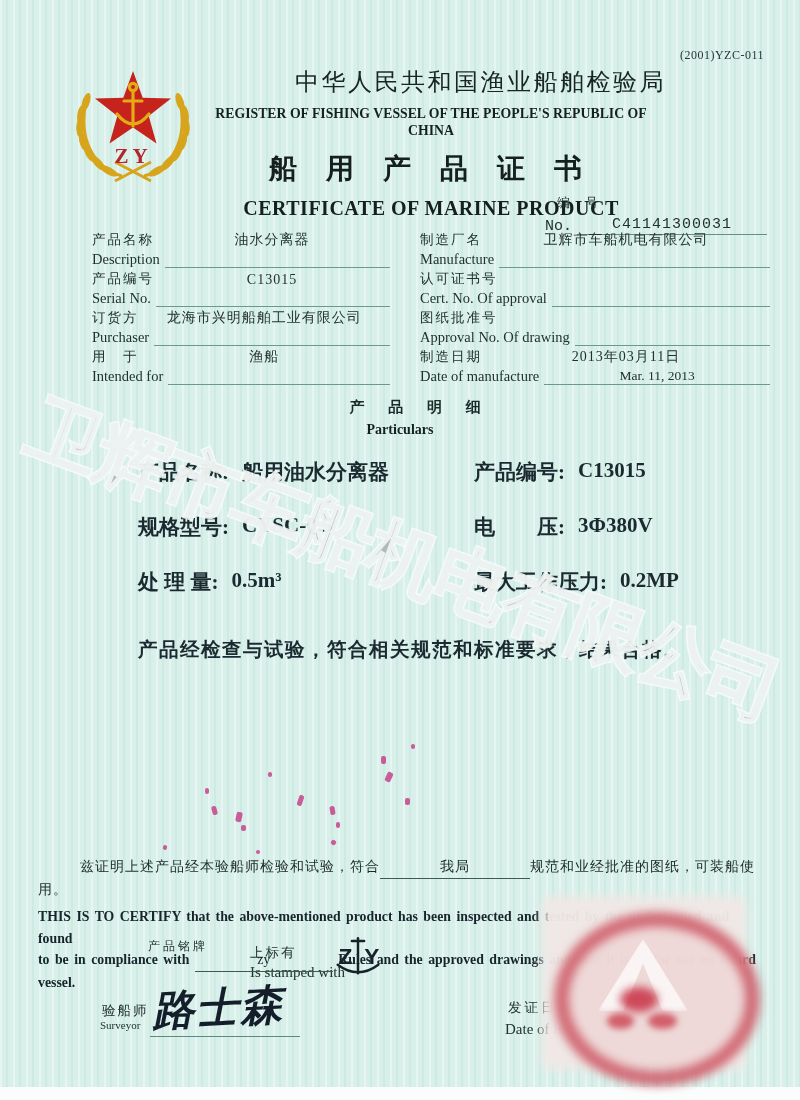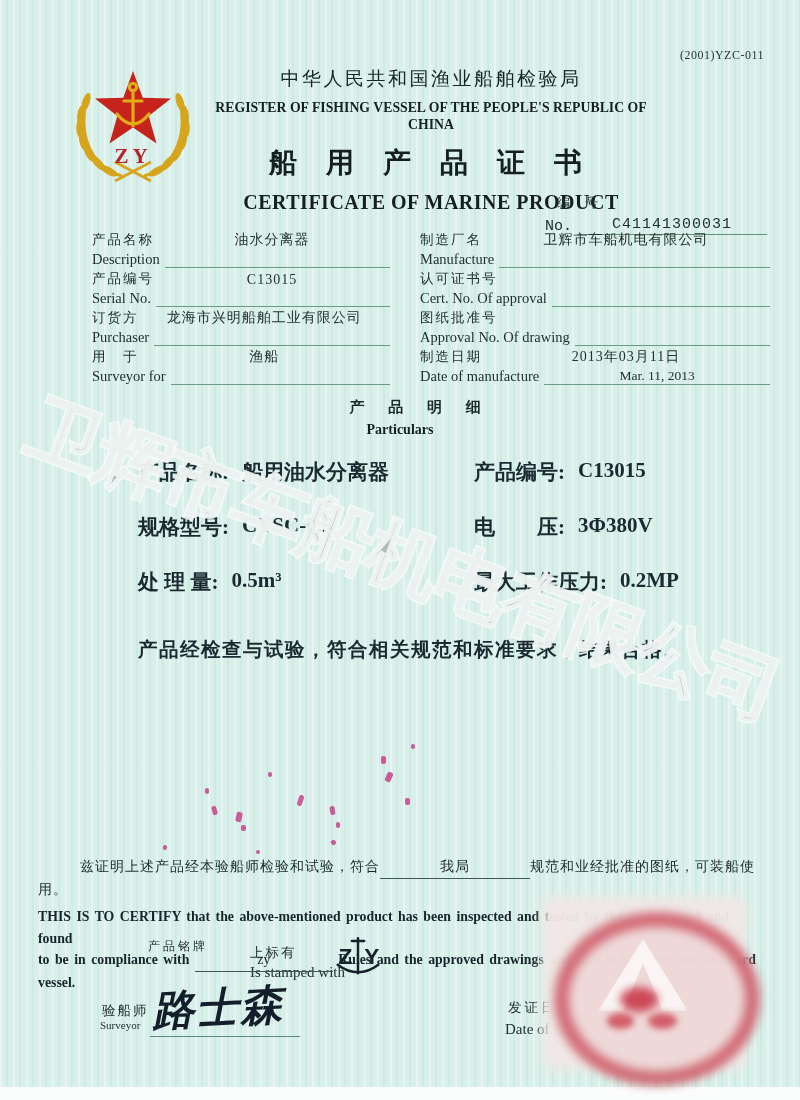--- a/index.html
+++ b/index.html
@@ -14,21 +14,21 @@
         rgba(255,255,255,0) 2px,  rgba(255,255,255,0) 6px,
         rgba(150,205,195,0.18) 6px, rgba(150,205,195,0.18) 8px,
         rgba(255,255,255,0) 8px,  rgba(255,255,255,0) 13px);
   }
   .bottom-edge{position:absolute;left:0;right:0;bottom:0;height:13px;background:#fbfdfd;}
   .abs{position:absolute;}
 
   
   .form-code{right:36px;top:48px;font-size:12px;letter-spacing:.5px;color:#25343a;}
   .hdr{left:196px;width:470px;top:66px;text-align:center;}
-  .authority-cn{font-size:19px;letter-spacing:2.5px;color:#172523;}
+  .authority-cn{font-size:24px;letter-spacing:2.5px;color:#172523;text-align:right;}
   .authority-en{font-size:14.2px;font-weight:bold;margin-top:7px;color:#15211f;transform:scaleX(.97);}
   .title-cn{font-size:28px;font-weight:bold;letter-spacing:11px;margin-top:11px;color:#141f1e;}
   .title-en{font-size:20px;font-weight:bold;letter-spacing:.5px;margin-top:9px;color:#141f1e;}
 
   
   .no-block{left:545px;top:194px;width:222px;}
   .no-cn{font-size:13px;letter-spacing:6px;margin-left:12px;}
   .no-row{display:flex;align-items:flex-end;margin-top:4px;font-family:Liberation Mono, monospace;}
   .no-label{font-size:15px;margin-right:5px;}
   .no-line{flex:1;border-bottom:1px solid #63917e;text-align:center;font-size:15px;letter-spacing:1px;min-height:18px;}
@@ -184,21 +184,21 @@
           <span class="f-en">Purchaser</span>
           <span class="f-line"></span>
         </div>
     </div>
     <div class="field">
       <div class="f-top">
           <span class="f-cn">用　于</span>
           <span class="f-vcn">渔船</span>
         </div>
       <div class="f-bottom">
-          <span class="f-en">Surveyor for</span>
+          <span class="f-en">Intended for</span>
           <span class="f-line"></span>
         </div>
     </div>
 
     <div class="field">
       <div class="f-top">
           <span class="f-cn">制造厂名</span>
           <span class="f-vcn">卫辉市车船机电有限公司</span>
         </div>
       <div class="f-bottom">

